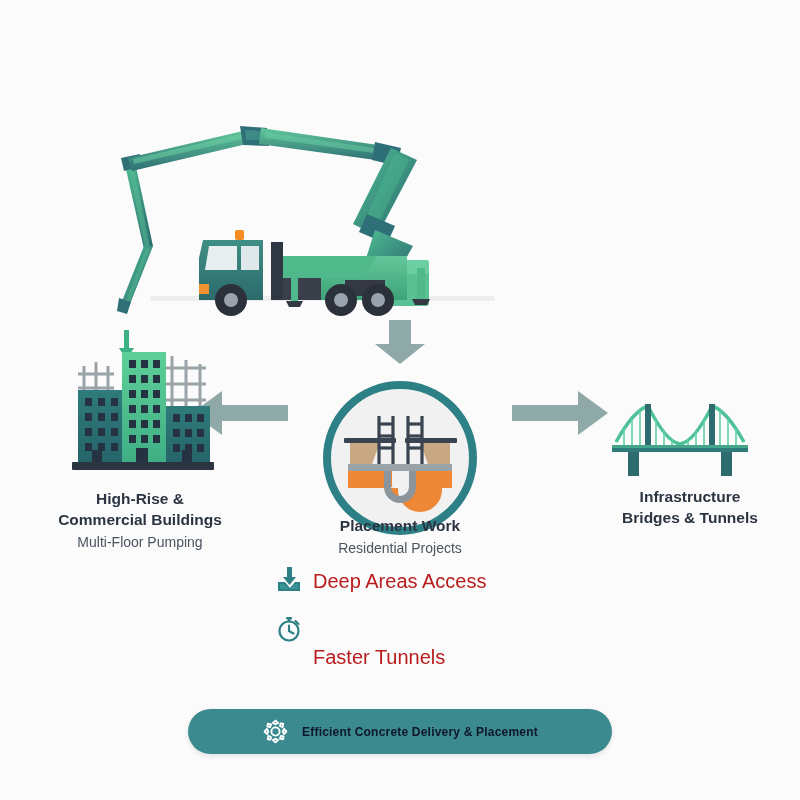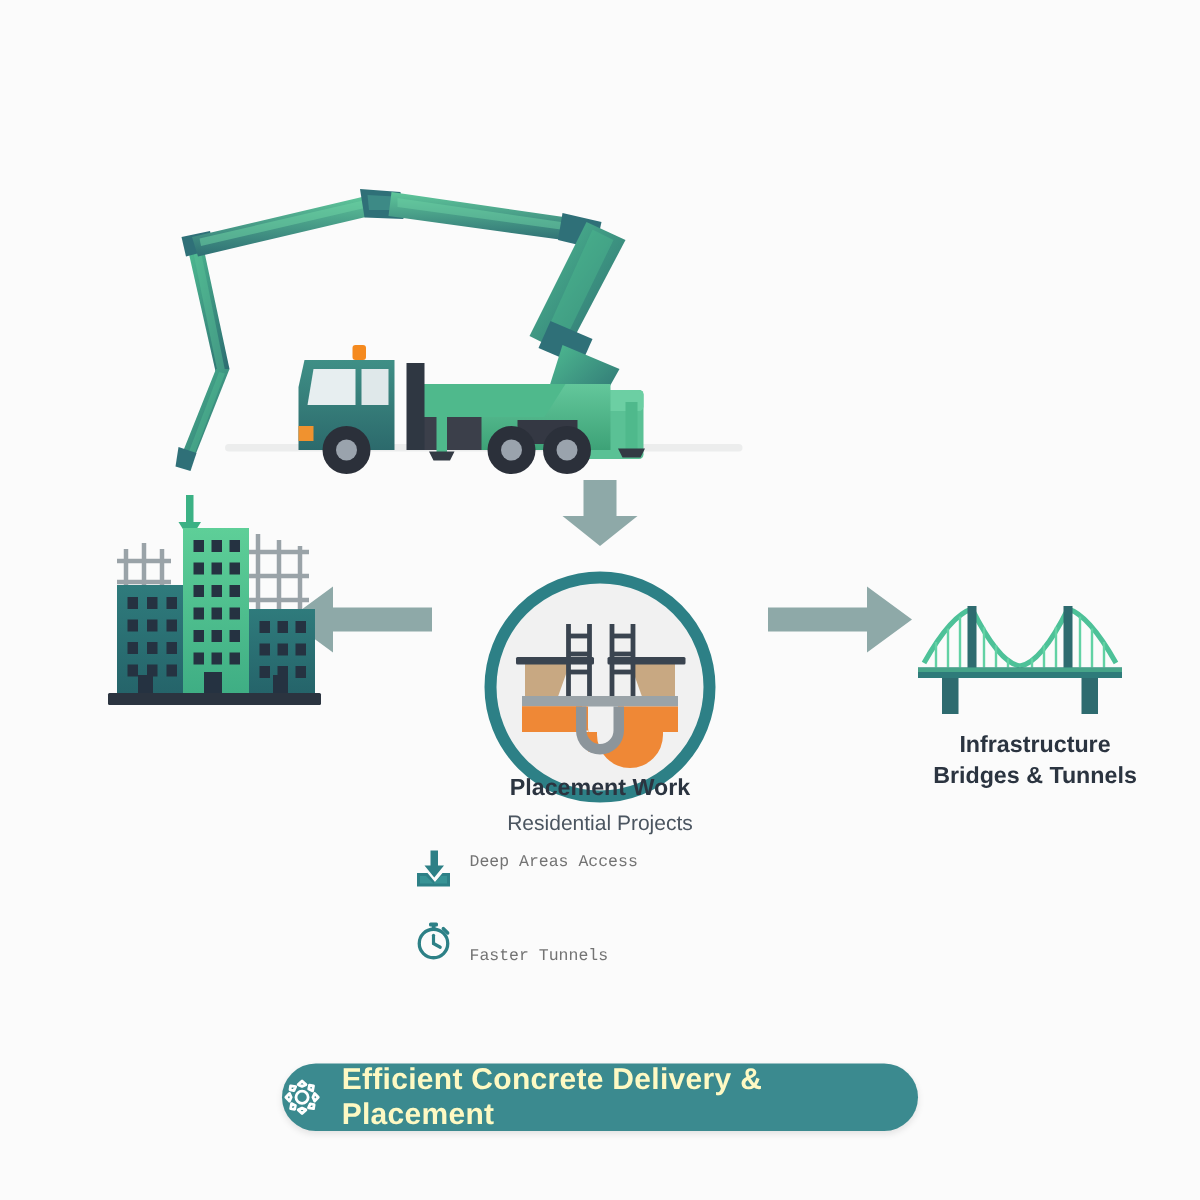--- a/index.html
+++ b/index.html
@@ -36,33 +36,33 @@
   }
 
   #label-left  { left:12px;  top:489px; width:256px; }
   #label-center{ left:280px; top:516px; width:240px; }
   #label-right { left:576px; top:487px; width:228px; }
 
   
   #bullets { position:absolute; left:276px; top:565px; width:260px; }
   .bullet { display:flex; align-items:flex-start; gap:11px; margin-bottom:20px; }
   .bullet .bico { width:26px; height:28px; flex:0 0 26px; }
-  .bullet .btxt { font-size:11px; color:#737373; line-height:1.33; padding-top:3px;font-family:Liberation Mono, monospace; }
+  .bullet .btxt { font-size:20px; color:#b91c1c; line-height:1.33; padding-top:3px; }
 
   
   #banner {
     position:absolute; left:188px; top:709px;
     width:424px; height:45px;
     background:#3b8a8f;
     border-radius:23px;
     display:flex; align-items:center; justify-content:center; gap:13px;
     box-shadow:0 2px 5px rgba(0,0,0,.10);
   }
   #banner .btext {
-    color:#fef9c3; font-size:20px; font-weight:bold; letter-spacing:.2px;
+    color:#0f172a; font-size:12px; font-weight:bold; letter-spacing:.2px;
   }
 </style>
 </head>
 <body>
 
 <div id="stage">
 
 
   <svg class="art" style="left:95px; top:118px;" width="480" height="200" viewBox="0 0 480 200">
     <defs>
@@ -321,20 +321,27 @@
     <rect x="33" y="6" width="6" height="44" fill="#2e6b6f"></rect>
     <rect x="97" y="6" width="6" height="44" fill="#2e6b6f"></rect>
 
     <rect x="0" y="47" width="136" height="7" fill="#2e7b7a"></rect>
     <rect x="0" y="47" width="136" height="3" fill="#46a489"></rect>
 
     <rect x="16" y="54" width="11" height="24" fill="#2e6b6f"></rect>
     <rect x="109" y="54" width="11" height="24" fill="#2e6b6f"></rect>
   </svg>
 
+  <div class="node-label" id="label-left">
+    <div class="hd">
+      <span>High-Rise &amp;</span><br>
+      <span>Commercial Buildings</span>
+    </div>
+    <div class="sub">Multi-Floor Pumping</div>
+  </div>
 
   <div class="node-label" id="label-center">
     <div class="hd">Placement Work</div>
     <div class="sub">Residential Projects</div>
   </div>
 
   <div class="node-label" id="label-right">
     <div class="hd">
       <span>Infrastructure</span><br>
       <span>Bridges &amp; Tunnels</span>

